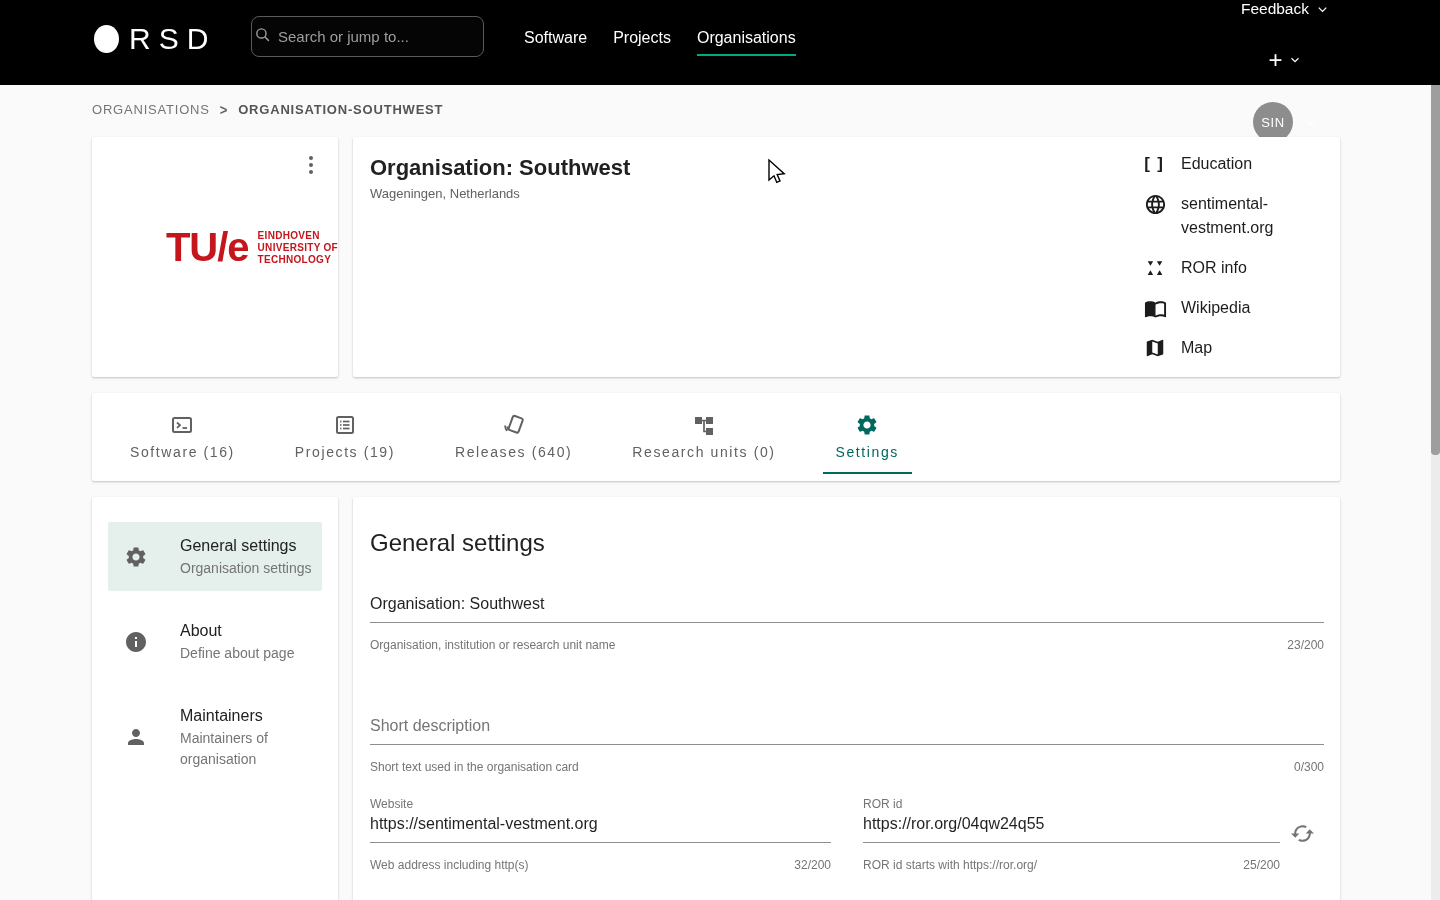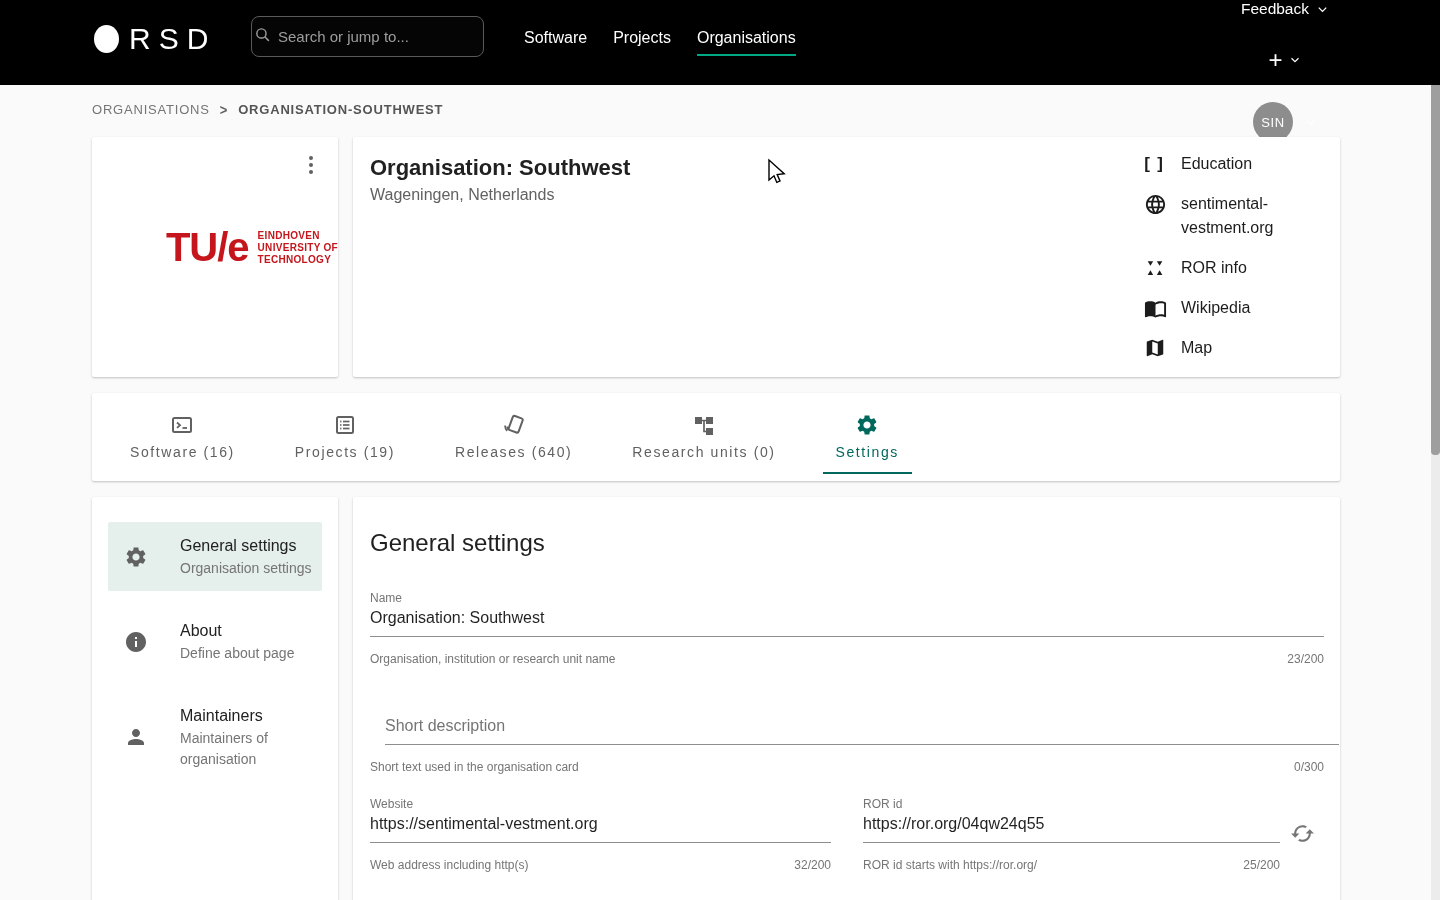--- a/index.html
+++ b/index.html
@@ -42,21 +42,21 @@
 
   
   .dots-menu { position:absolute; top:16px; right:22px; display:flex; flex-direction:column; gap:3px; cursor:pointer; padding:3px; }
   .dots-menu i { width:4px; height:4px; border-radius:50%; background:#616161; }
   .tue-logo { position:absolute; left:0; top:88px; width:100%; display:flex; justify-content:flex-end; align-items:center; gap:9px; }
   .tue-mark { color:#c4161c; font-size:40px; font-weight:700; letter-spacing:-1px; }
   .tue-lines { color:#c4161c; font-size:10px; font-weight:700; line-height:12px; letter-spacing:.3px; }
 
   
   .org-title { position:absolute; left:17px; top:18px; font-size:22px; font-weight:700; color:#212121; }
-  .org-location { position:absolute; left:17px; top:49px; font-size:16px; color:#616161; }
+  .org-location { position:absolute; left:17px; top:49px; font-size:13px; color:#616161; }
   .org-links { position:absolute; left:790px; top:15px; width:190px; display:flex; flex-direction:column; gap:16px; }
   .org-link { display:flex; gap:14px; font-size:16px; color:#1c1c1c; cursor:pointer; line-height:24px; }
   .org-link .oicon { width:24px; height:24px; flex:0 0 auto; display:flex; align-items:center; justify-content:center; color:#1c1c1c; }
   .org-link .olabel { width:108px; }
   .bracket-glyph { font-size:17px; font-weight:700; letter-spacing:3px; }
 
   
   .tabs-row { position:absolute; left:25px; top:20px; display:flex; gap:34px; }
   .tab { display:flex; flex-direction:column; align-items:center; gap:7px; padding:0 13px 12px 13px; border-bottom:2px solid transparent; color:#616161; cursor:pointer; }
   .tab-label { font-size:14px; letter-spacing:1.6px; }
@@ -74,21 +74,21 @@
 
   
   .form-heading { position:absolute; left:17px; top:32px; font-size:24px; color:#212121; font-weight:400; }
   .field { position:absolute; }
   .f-name  { left:17px; top:94px;  width:954px; }
   .f-short { left:17px; top:220px; width:954px; }
   .f-web   { left:17px; top:300px; width:461px; }
   .f-ror   { left:510px; top:300px; width:417px; }
   .field-label { font-size:12px; color:#757575; line-height:14px; }
   .field-input { display:block; width:100%; border:none; outline:none; background:transparent; font-family:inherit; font-size:16px; color:rgba(0,0,0,.87); padding:4px 0 9px 0; border-bottom:1px solid #8e8e8e; }
-  .field-input.floating-empty { color:#757575; padding-top:0;margin-left:15px; }
+  .field-input.floating-empty { color:#757575; padding-top:0; }
   .helper-row { display:flex; justify-content:space-between; margin-top:15px; font-size:12px; color:#757575; line-height:14px; }
   .sync-btn { position:absolute; left:936px; top:324px; width:26px; height:26px; color:#757575; cursor:pointer; background:none; border:none; }
 
   
   .scrollbar-track { position:absolute; right:0; top:85px; width:9px; height:815px; background:#ececec; }
   .scrollbar-thumb { position:absolute; right:0; top:0; width:9px; height:370px; background:#9e9e9e; border-radius:0 0 4px 4px; cursor:pointer; }
 
   
   .mouse-cursor { position:absolute; left:763px; top:158px; pointer-events:none; }
 </style>
@@ -311,21 +311,20 @@
           <div class="side-sub">Maintainers of organisation</div>
         </span>
       </div>
     </div>
   </div>
 
   <div class="card form-card">
     <div class="form-heading">General settings</div>
 
     <div class="field f-name">
-      <div class="field-label">Name</div>
       <input class="field-input" type="text" value="Organisation: Southwest" style="">
       <div class="helper-row">
         <span>Organisation, institution or research unit name</span>
         <span>23/200</span>
       </div>
     </div>
 
     <div class="field f-short">
       <input class="field-input floating-empty" type="text" placeholder="Short description" style="">
       <div class="helper-row">

